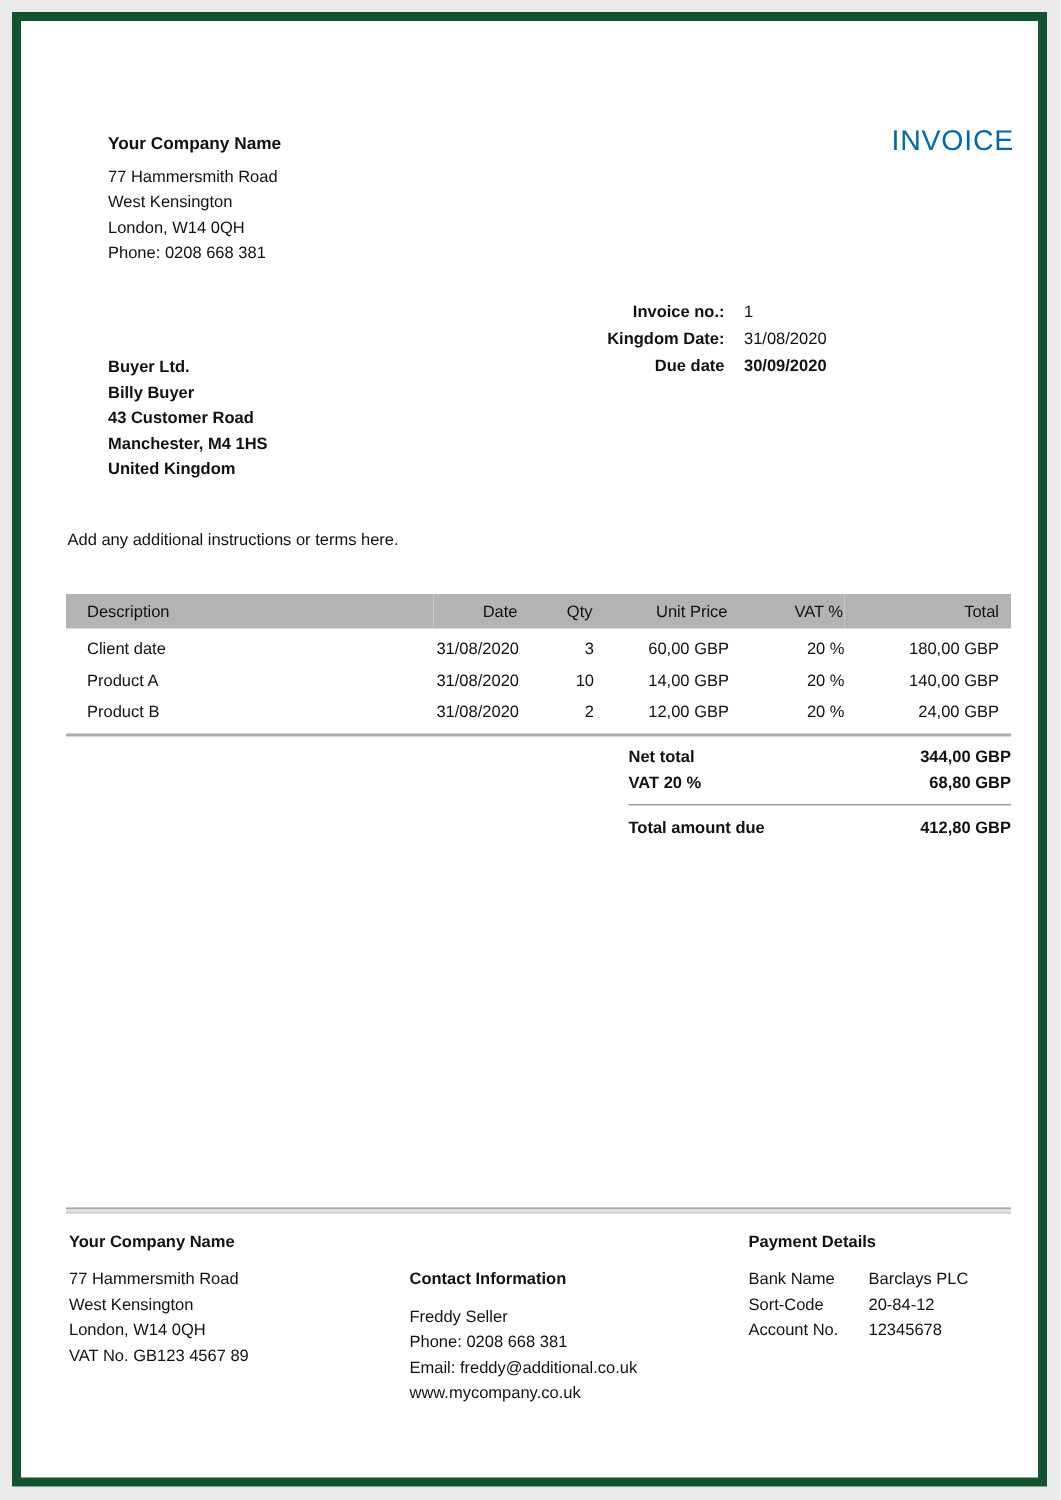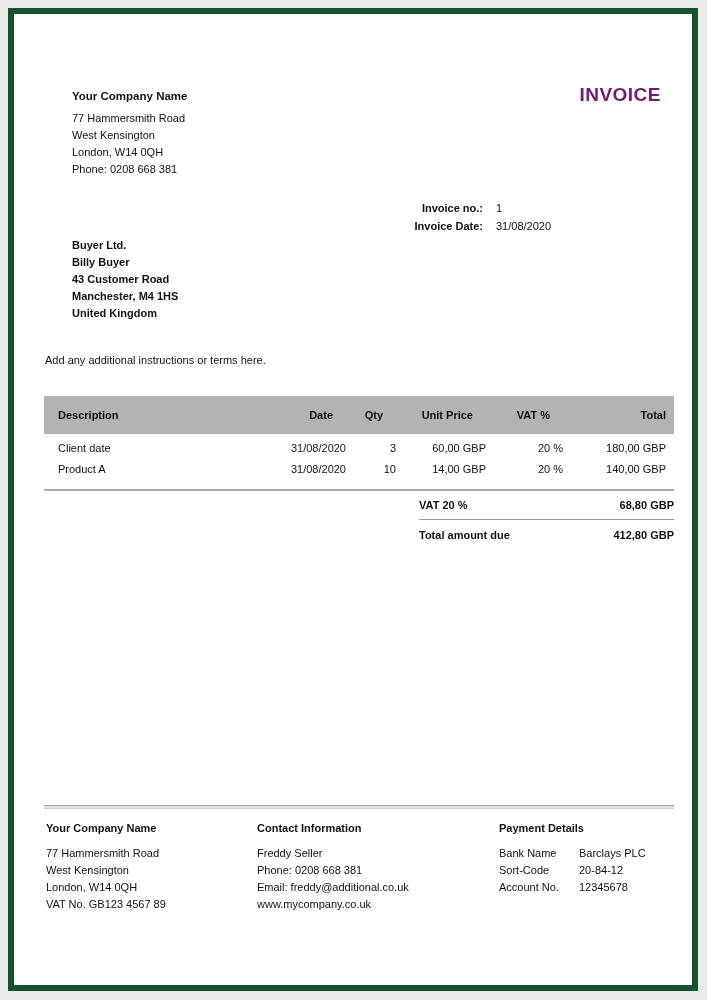--- a/index.html
+++ b/index.html
@@ -16,40 +16,40 @@
     left: 8px; top: 8px;
     width: 690px; height: 983px;
     background: #ffffff;
     border: 6px solid #14532d;
   }
   
   .seller { position: absolute; left: 58px; top: 74px; line-height: 17px; }
   .seller .name { font-weight: bold; font-size: 11.5px; margin-bottom: 5px; }
   
   .invoice-title {
-    position: absolute; right: 31px; top: 70px;
-    font-size: 19px; font-weight: bold; letter-spacing: 0.5px; color: #701a75;
+    position: absolute; right: 16px; top: 70px;
+    font-size: 19px; font-weight: normal; letter-spacing: 0.5px; color: #0369a1;
   }
   
   .meta { position: absolute; right: 31px; top: 185px; }
   .meta-row { display: flex; line-height: 18px; }
   .meta-label { width: 152px; text-align: right; font-weight: bold; }
   .meta-value { width: 165px; text-align: left; margin-left: 13px; }
   .meta-row.bold-value .meta-value { font-weight: bold; }
   
   .buyer { position: absolute; left: 58px; top: 223px; line-height: 17px; font-weight: bold; }
   
   .notes { position: absolute; left: 31px; top: 340px; }
   
   .items { position: absolute; left: 30px; top: 382px; width: 630px; border-collapse: collapse; }
   .items th {
     background: #b3b3b3;
-    font-weight: bold; font-size: 11px;
+    font-weight: normal; font-size: 11px;
     height: 23px; vertical-align: middle;
-    text-align: right; padding: 13px; margin-top: 28px;
+    text-align: right; padding: 1px; margin-top: 28px;
   }
   .items th.col-desc { text-align: left; padding-left: 14px; }
   .items th.col-total { padding-right: 8px; }
   .items td { text-align: right; padding: 5px 0 4px 0; font-size: 11px; }
   .items td.cell-desc { text-align: left; padding-left: 14px; }
   .items td.cell-total { padding-right: 8px; }
   .items tbody tr:first-child td { padding-top: 8px; }
   .col-desc  { width: 245px; }
   .col-date  { width: 57px; }
   .col-qty   { width: 50px; }
@@ -63,21 +63,21 @@
   .totals-row { display: flex; justify-content: space-between; line-height: 17px; font-weight: bold; }
   .totals-divider { border-top: 1px solid #999; margin: 5px 0 7px 0; }
   
   .footer-bar {
     position: absolute; left: 30px; top: 791px; width: 630px; height: 4px;
     background: #e2e2e2; border-top: 1px solid #a2a2a2; border-bottom: 1px solid #cfcfcf;
   }
   .fcol { position: absolute; top: 806px; line-height: 17px; }
   .fcol .ftitle { font-weight: bold; margin-bottom: 8px; }
   .fcol-company { left: 32px; }
-  .fcol-contact { left: 243px; }
+  .fcol-contact { left: 259px; margin-top: 25px; }
   .fcol-payment { left: 485px; }
   .pay-row { display: flex; line-height: 17px; }
   .pay-label { width: 80px; }
 </style>
 </head>
 <body>
 
 <div class="page">
 
   <div class="seller">
@@ -89,22 +89,26 @@
   </div>
 
   <div class="invoice-title">INVOICE</div>
 
   <div class="meta">
     <div class="meta-row">
       <span class="meta-label">Invoice no.:</span>
       <span class="meta-value">1</span>
     </div>
     <div class="meta-row">
-      <span class="meta-label">Invoice Date:</span>
+      <span class="meta-label">Kingdom Date:</span>
       <span class="meta-value">31/08/2020</span>
+    </div>
+    <div class="meta-row bold-value">
+      <span class="meta-label">Due date</span>
+      <span class="meta-value">30/09/2020</span>
     </div>
   </div>
 
   <div class="buyer">
     <div>Buyer Ltd.</div>
     <div>Billy Buyer</div>
     <div>43 Customer Road</div>
     <div>Manchester, M4 1HS</div>
     <div>United Kingdom</div>
   </div>
@@ -140,26 +144,38 @@
         <td class="cell-total">180,00 GBP</td>
       </tr>
       <tr>
         <td class="cell-desc">Product A</td>
         <td>31/08/2020</td>
         <td>10</td>
         <td>14,00 GBP</td>
         <td>20 %</td>
         <td class="cell-total">140,00 GBP</td>
       </tr>
+      <tr>
+        <td class="cell-desc">Product B</td>
+        <td>31/08/2020</td>
+        <td>2</td>
+        <td>12,00 GBP</td>
+        <td>20 %</td>
+        <td class="cell-total">24,00 GBP</td>
+      </tr>
     </tbody>
   </table>
 
   <div class="table-rule"></div>
 
   <div class="totals">
+    <div class="totals-row">
+      <span>Net total</span>
+      <span>344,00 GBP</span>
+    </div>
     <div class="totals-row">
       <span>VAT 20 %</span>
       <span>68,80 GBP</span>
     </div>
     <div class="totals-divider"></div>
     <div class="totals-row">
       <span>Total amount due</span>
       <span>412,80 GBP</span>
     </div>
   </div>

